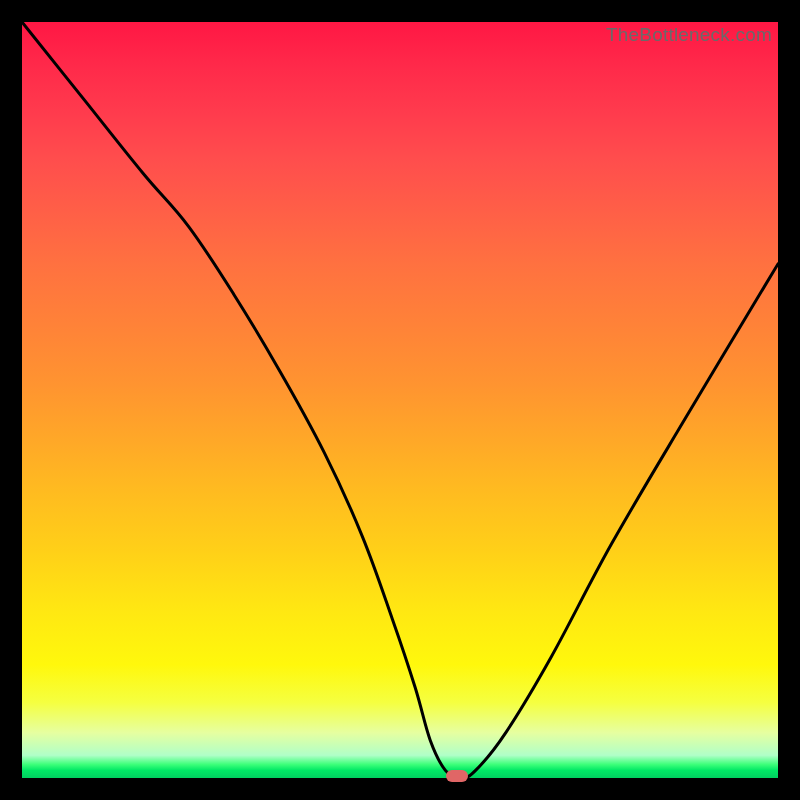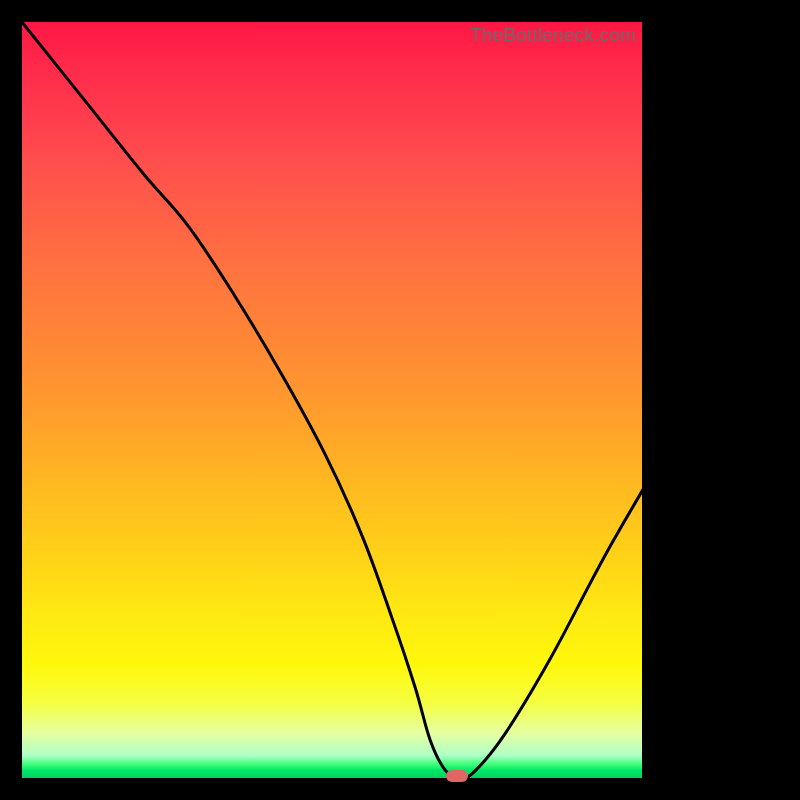--- a/index.html
+++ b/index.html
@@ -16,21 +16,21 @@
     left: 0;
     top: 0;
     width: 800px;
     height: 800px;
     background: #000;
   }
   .plot {
     position: absolute;
     left: 22px;
     top: 22px;
-    width: 620px;
+    width: 756px;
     height: 756px;
     background: linear-gradient(
       to bottom,
       #ff1744 0%,
       #ff2a4a 6%,
       #ff3b4d 12%,
       #ff4d4d 18%,
       #ff5f47 25%,
       #ff7140 32%,
       #ff8238 40%,

